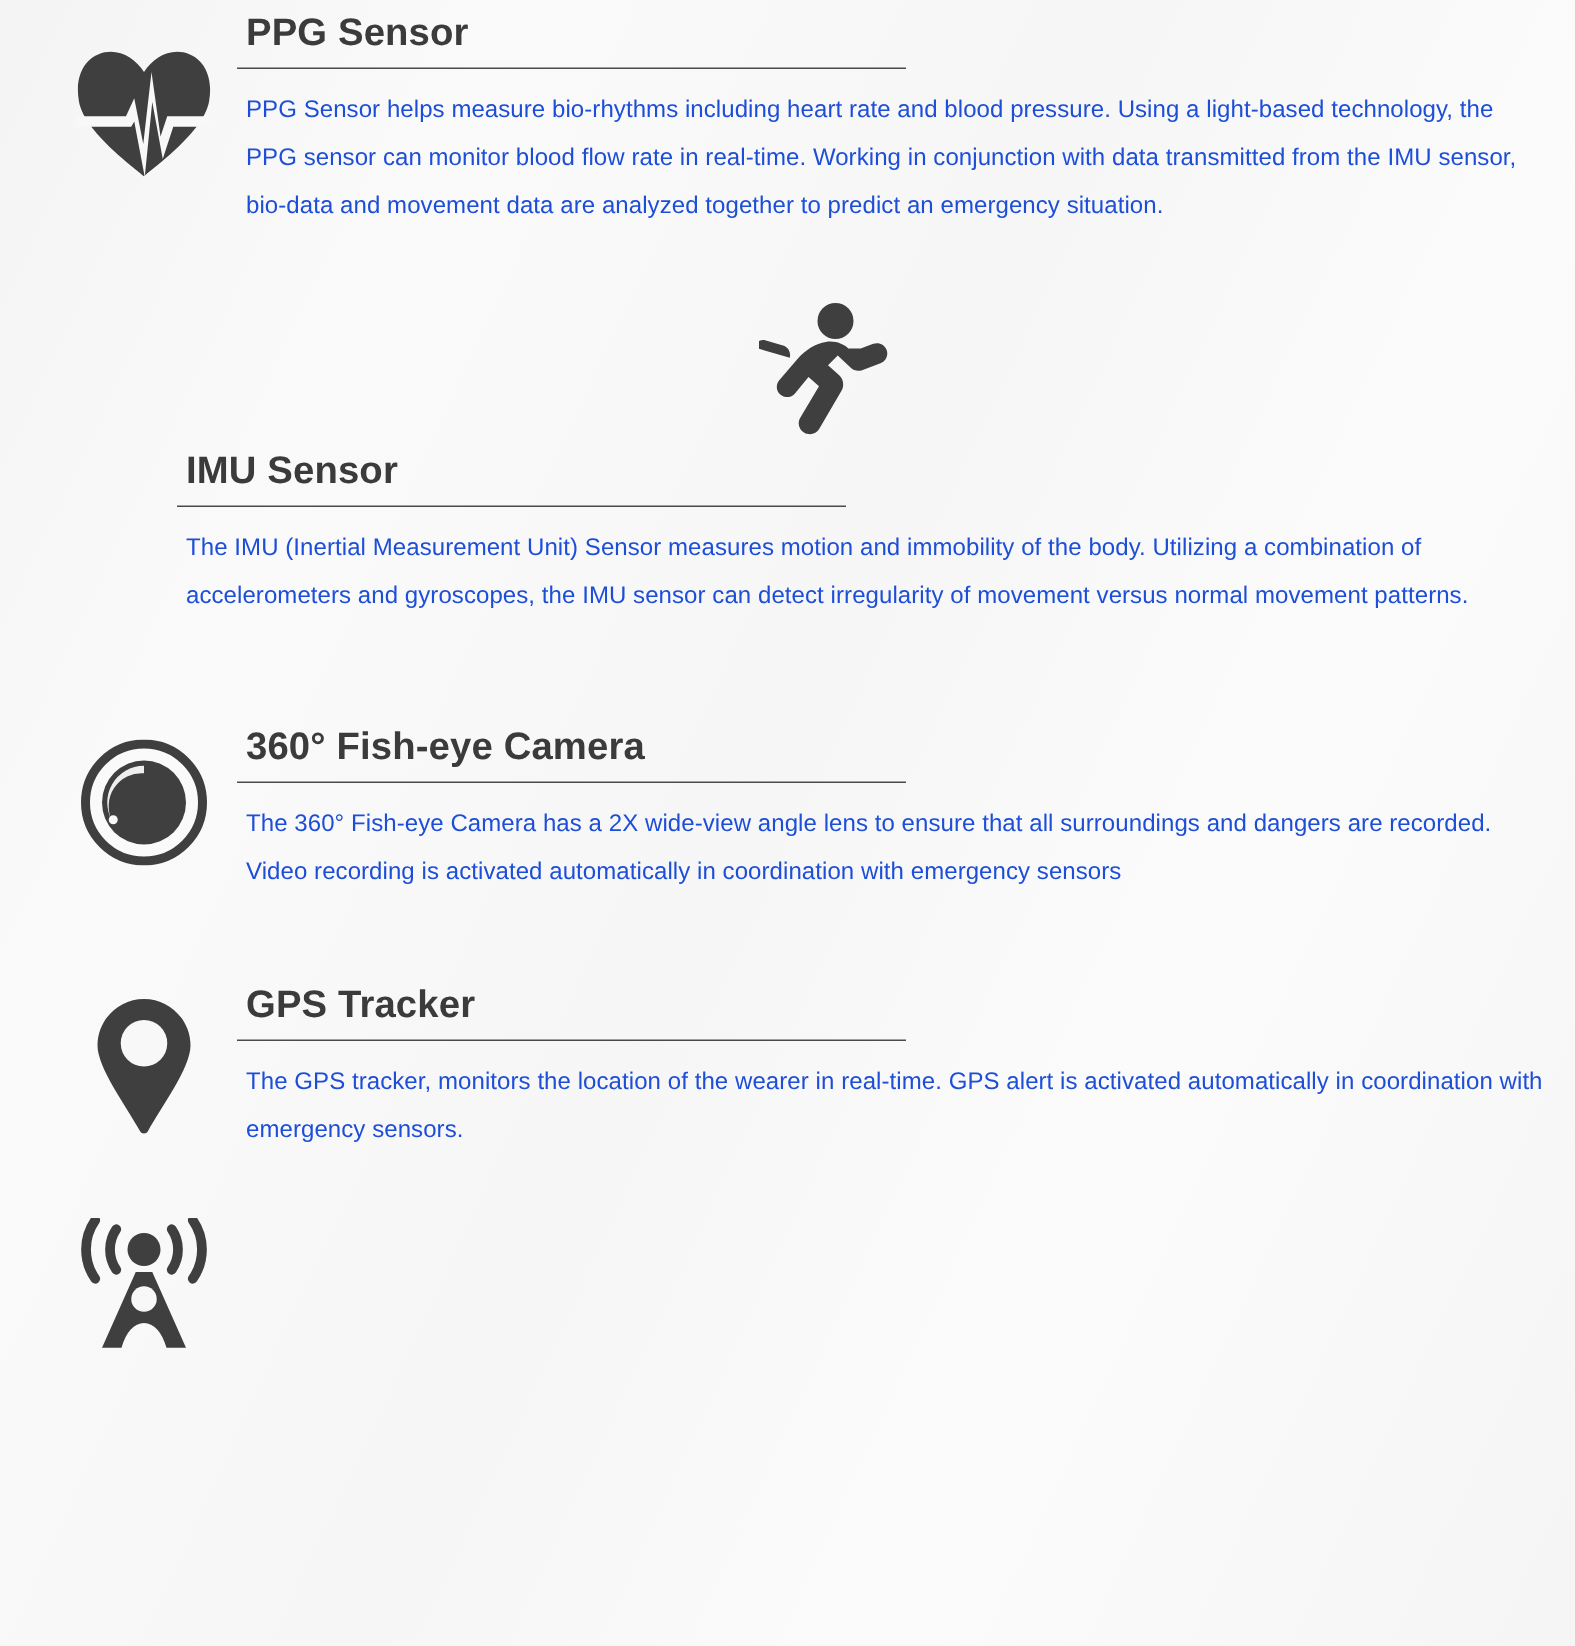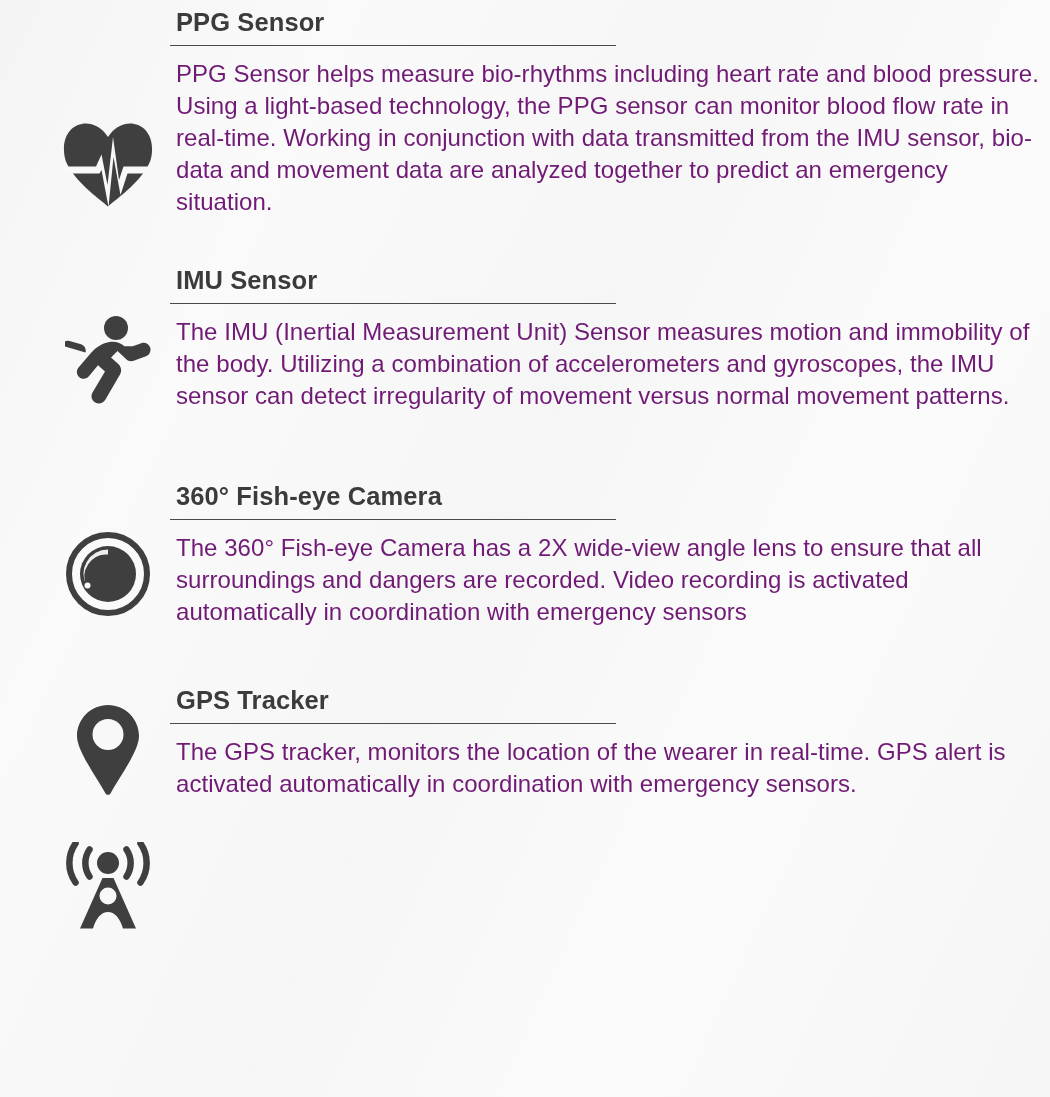--- a/index.html
+++ b/index.html
@@ -21,27 +21,27 @@
 
   .feature-list {
     display: block;
     padding: 0;
     margin: 0;
   }
 
   .feature {
     position: relative;
     display: flex;
-    align-items: flex-end;
-    padding: 0 0 0 60px;
+    align-items: center;
+    padding: 0 0 0 48px;
   }
 
   
   .feature-ppg    { margin-top: 6px; }
-  .feature-imu    { margin-top: 46px; }
+  .feature-imu    { margin-top: 46px; flex-direction: column; }
   .feature-camera { margin-top: 68px; }
   .feature-gps    { margin-top: 56px; }
   .feature-network{ margin-top: 40px; }
 
   .feature-icon {
     flex: 0 0 96px;
     width: 96px;
     height: 96px;
     display: flex;
     align-items: flex-start;
@@ -70,23 +70,23 @@
   }
 
   .feature-rule {
     width: 446px;
     height: 0;
     border-top: 1.6px solid #4a4a4a;
     margin: 0 0 0 0;
   }
 
   .feature-desc {
-    font-size: 24px;
+    font-size: 16px;
     line-height: 32px;
-    color: #701a75;
+    color: #1d4ed8;
     margin: 0;
     padding: 12px 0 0 6px;
     max-width: 870px;
     letter-spacing: 0.05px;
   }
 
   .icon-fill { fill: #3f3f3f; }
   .icon-cut  { fill: #f8f8f8; }
 </style>
 </head>

